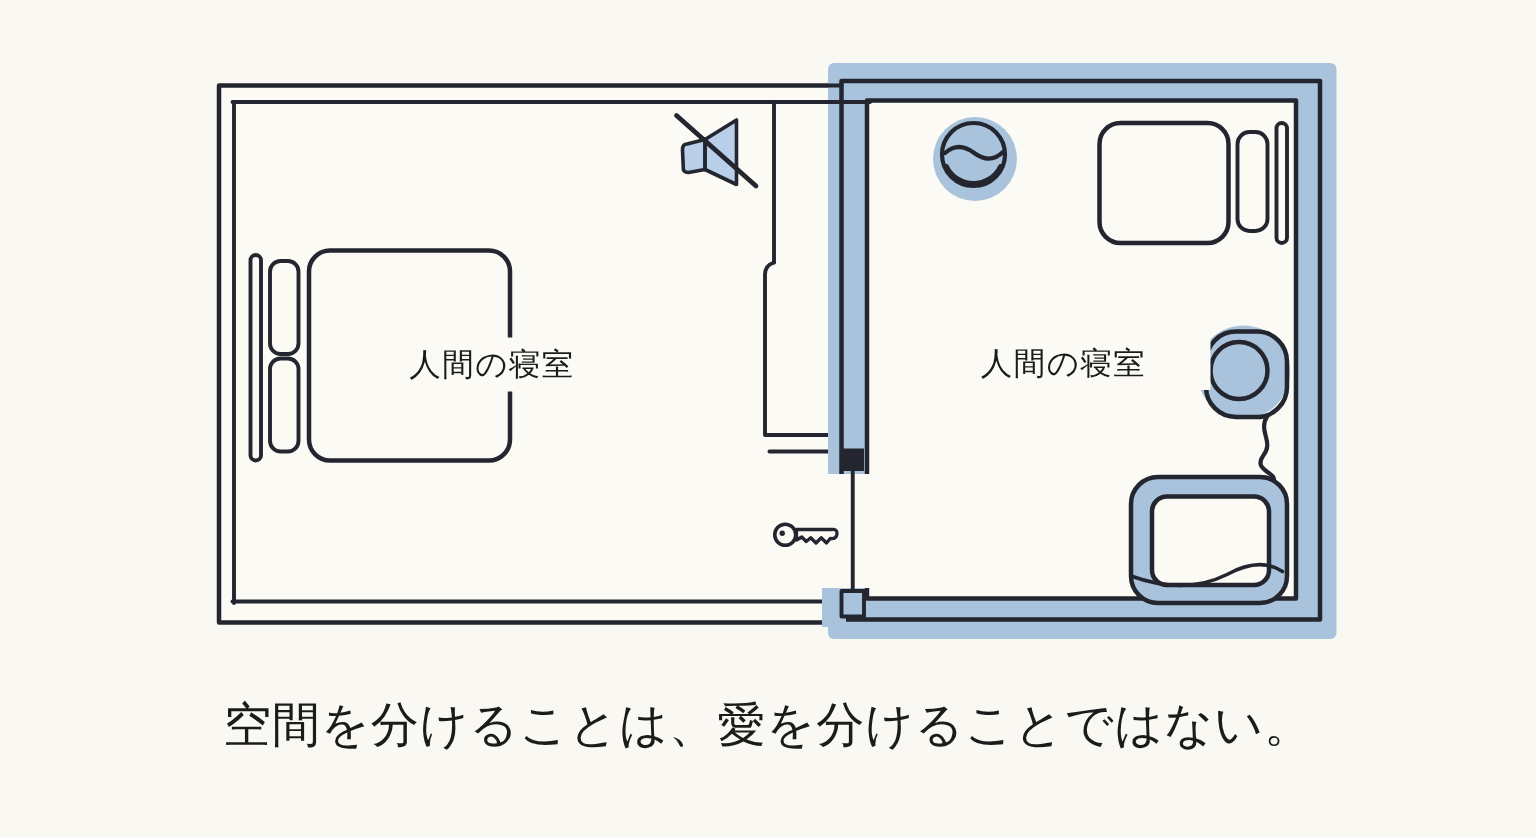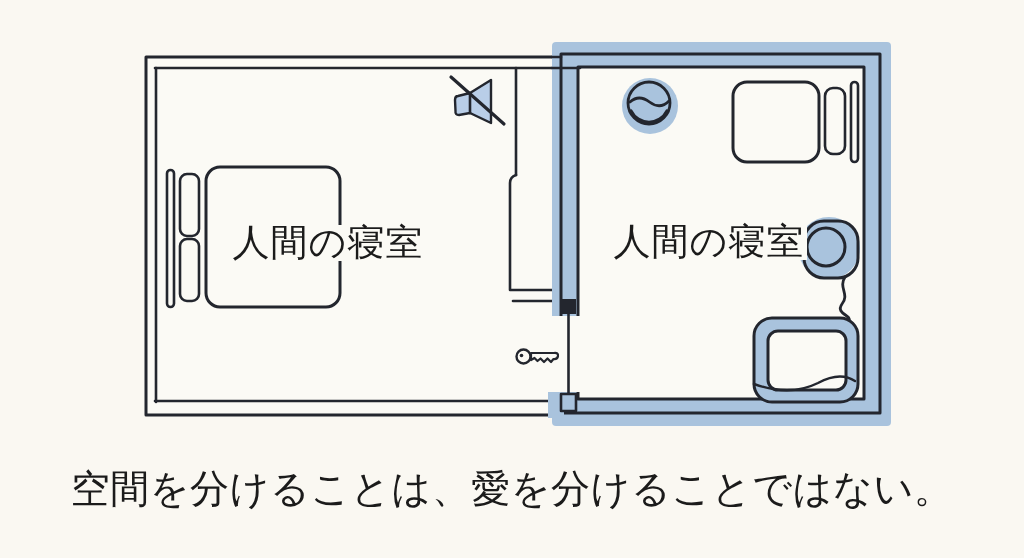--- a/index.html
+++ b/index.html
@@ -18,28 +18,28 @@
   .ln{stroke:var(--line);stroke-width:2.6;fill:none;stroke-linecap:round;stroke-linejoin:round;}
   .ln3{stroke:var(--line);stroke-width:3;fill:none;stroke-linecap:round;stroke-linejoin:round;}
   .fill-floor{fill:var(--room-floor);}
   .fill-wall{fill:var(--wall-highlight);}
   .fill-line{fill:var(--line);}
   .fill-icon{fill:var(--icon-fill);}
   .no-stroke{stroke:none;}
   
   .room-label{
     position:absolute;height:36px;line-height:36px;text-align:center;
-    font-size:37px;color:var(--text);background:var(--room-floor);
+    font-size:21px;color:var(--text);background:var(--room-floor);
     letter-spacing:1px;white-space:nowrap;
   }
   .label-human{left:229px;top:225px;width:198px;}
   .label-cat{left:611px;top:224px;width:196px;}
   .caption{
     position:absolute;left:8px;top:462px;width:1008px;text-align:center;
-    font-size:39px;color:var(--text);letter-spacing:0.5px;white-space:nowrap;font-family:Liberation Mono, monospace;
+    font-size:32px;color:var(--text);letter-spacing:0.5px;white-space:nowrap;font-family:Liberation Mono, monospace;
   }
 </style>
 </head>
 <body>
 
 <div class="stage">
 
   <svg class="plan-svg" width="1024" height="558" viewBox="0 0 1024 558">
 
     <g>

